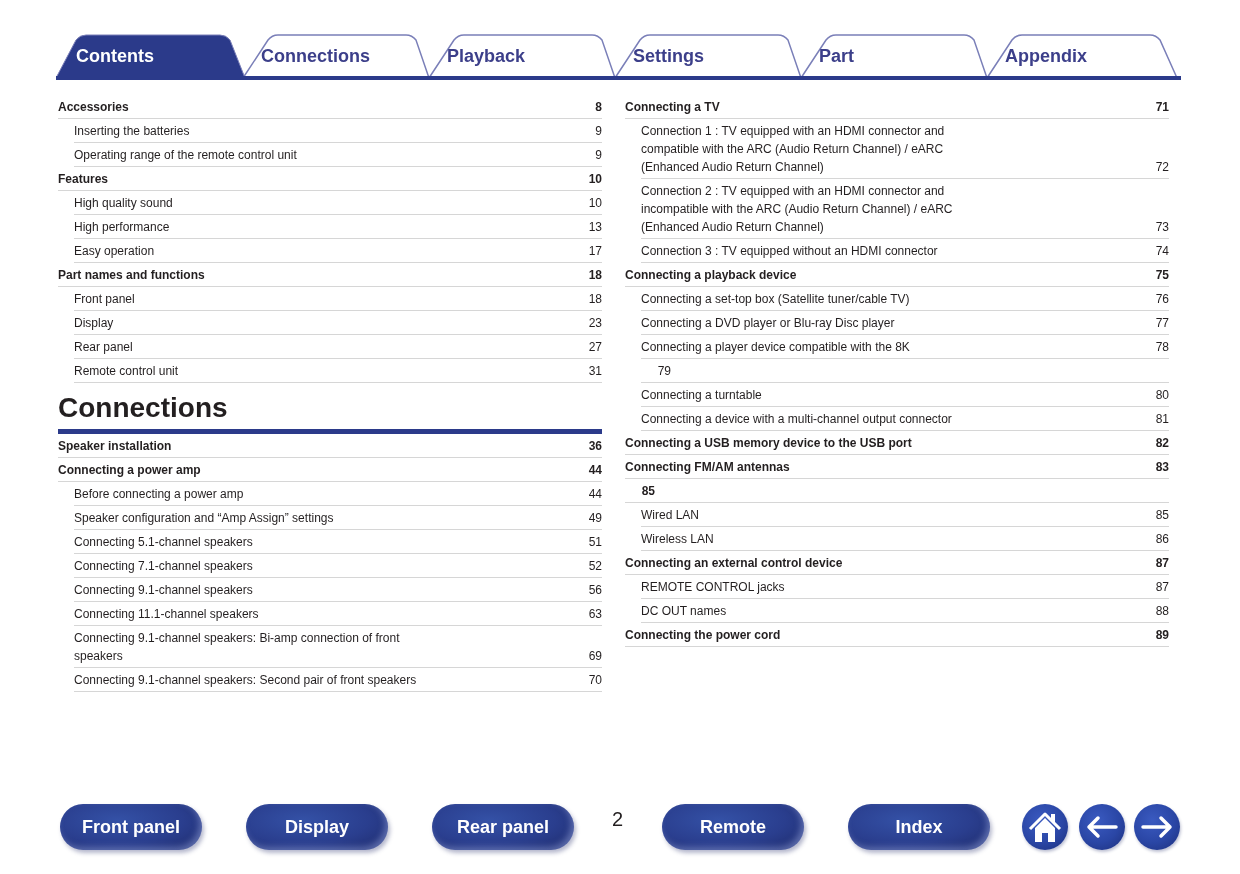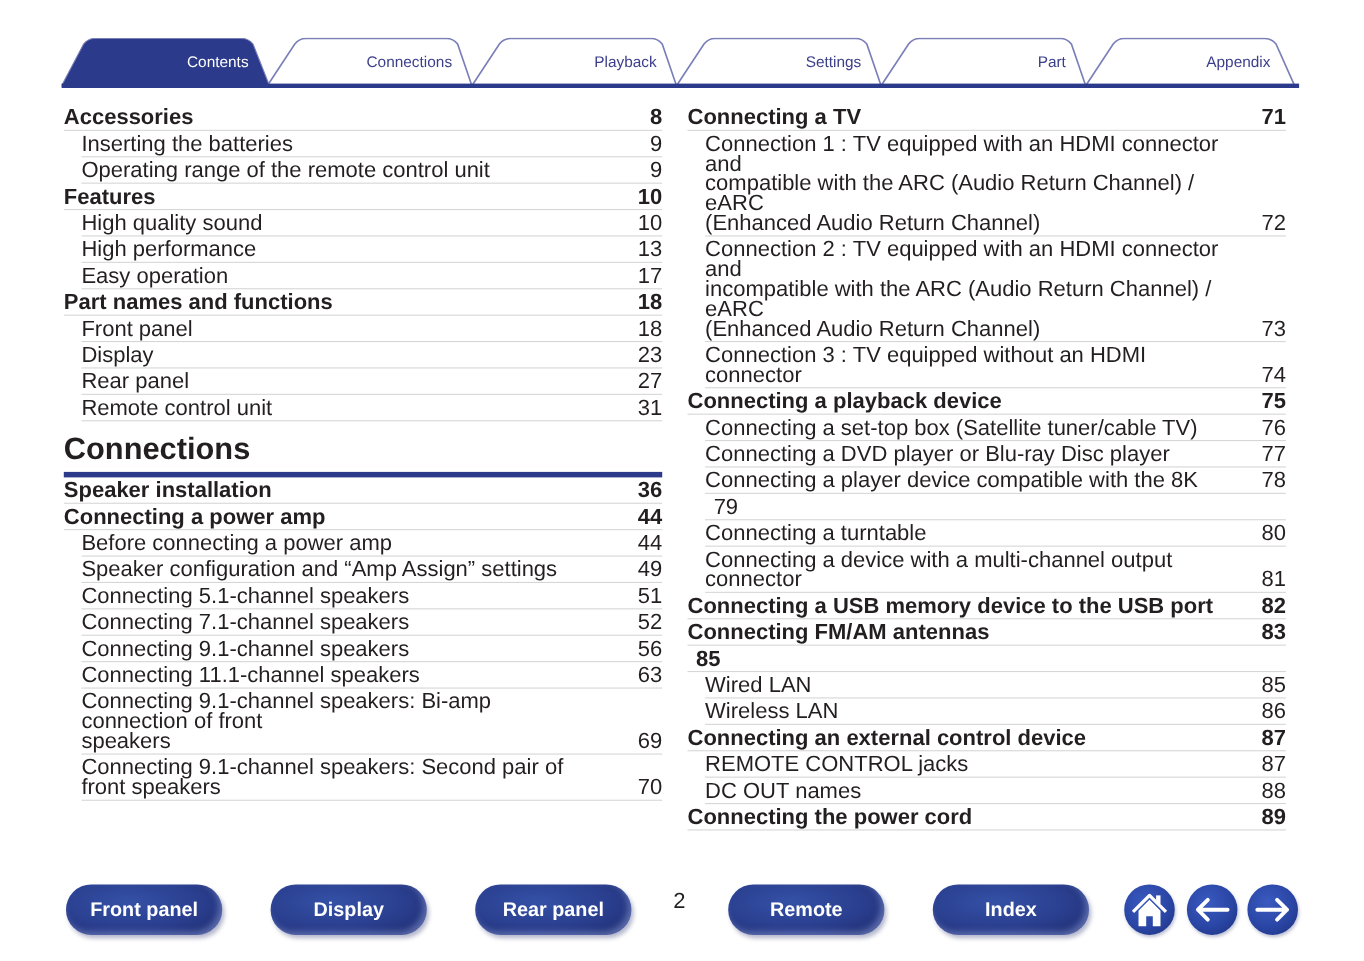--- a/index.html
+++ b/index.html
@@ -2,31 +2,31 @@
 <html><head>
   <meta charset="utf-8">
   <style>
     html, body { margin: 0; padding: 0; background: #ffffff; }
     body { width: 1240px; height: 874px; position: relative; overflow: hidden;
            font-family: "Liberation Sans", sans-serif; color: #231f20; }
 
     
     .tabbar { position: absolute; left: 56px; top: 34px; width: 1125px; height: 48px; }
     .tabbar svg { position: absolute; left: 0; top: 0; }
-    .tab-label { position: absolute; top: 10px; height: 24px; line-height: 24px; text-align: right;
-                 font-weight: normal; font-size: 14px; color: #3c3f8a; cursor: pointer; }
+    .tab-label { position: absolute; top: 10px; height: 24px; line-height: 24px; text-align: left;
+                 font-weight: bold; font-size: 18px; color: #3c3f8a; cursor: pointer; }
     .tab-label.active { color: #ffffff; }
     .tab-rule { position: absolute; left: 0; top: 42px; width: 1125px; height: 4px; background: #2b3a8a; }
 
     
     .col { position: absolute; top: 95px; width: 544px; }
     .col.left { left: 58px; }
     .col.right { left: 625px; }
     .row { display: flex; justify-content: space-between; align-items: flex-end;
-           border-bottom: 1px solid #d6d6d6; font-size: 20px; line-height: 18px;
+           border-bottom: 1px solid #d6d6d6; font-size: 12px; line-height: 18px;
            padding: 3px 0 2px 0; min-height: 18px; }
     .row.h { font-weight: bold; }
     .row.s { margin-left: 16px; }
     .row .t { flex: 1; padding-right: 30px; white-space: pre-line; }
     .row .p { text-align: right; min-width: 30px; }
     .row.h .t { padding-right: 10px; }
 
     .section-title { font-size: 28px; font-weight: bold; margin-top: 8px; line-height: 34px; padding-bottom: 4px;
                      border-bottom: 5px solid #2b3a8a; }
 

